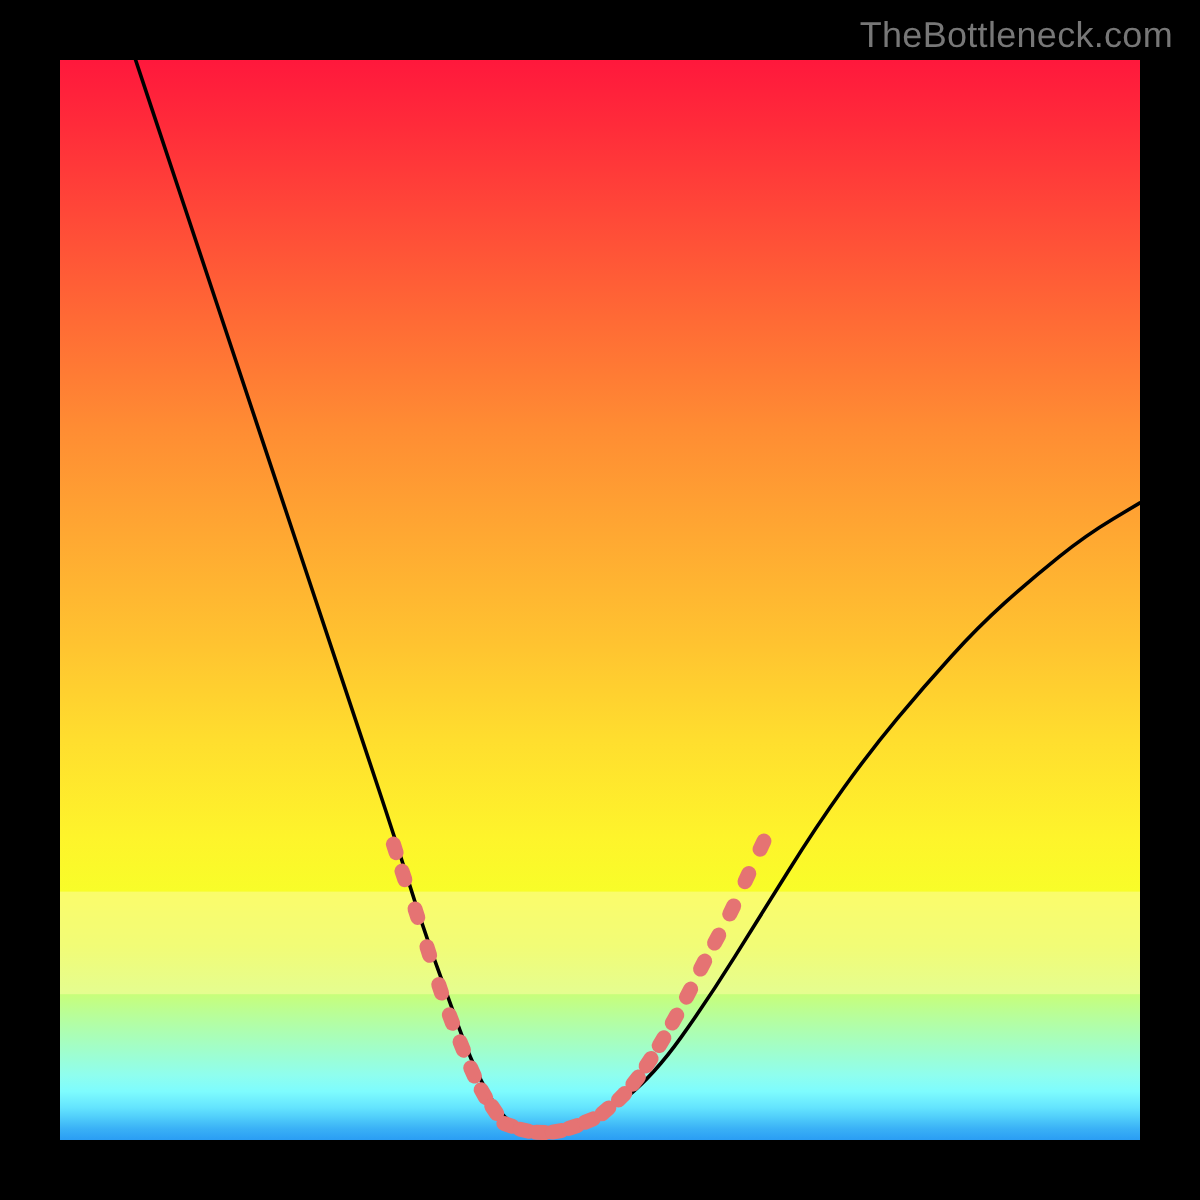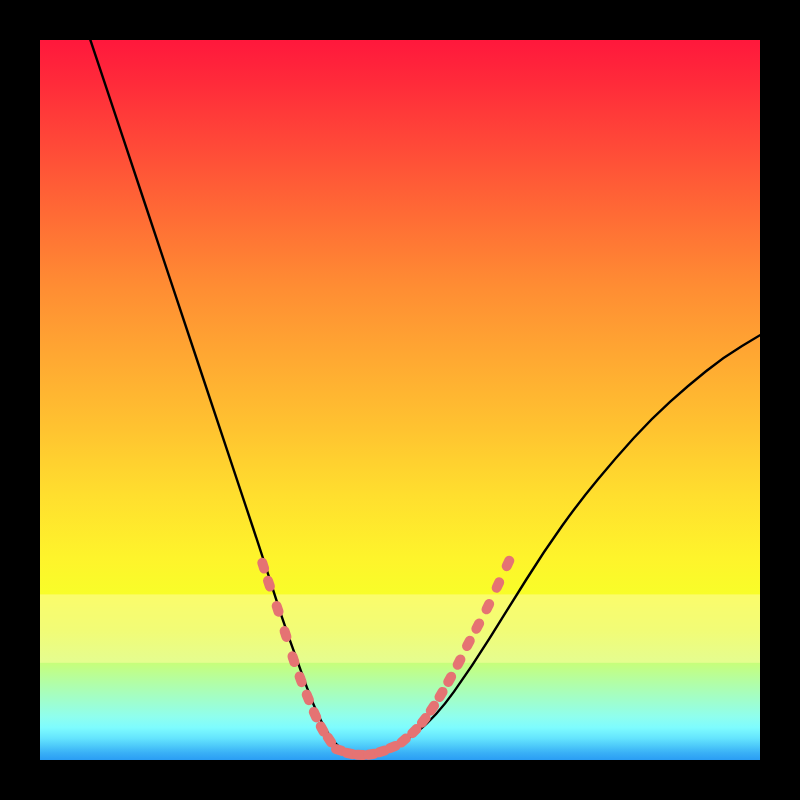--- a/index.html
+++ b/index.html
@@ -64,20 +64,21 @@
     left: 0;
     top: 0;
     width: 720px;
     height: 720px;
   }
 </style>
 </head>
 <body>
 
 <div class="frame">
+  <div class="watermark">TheBottleneck.com</div>
   <div class="plot">
     <svg class="overlay" viewBox="0 0 720 720" preserveAspectRatio="none">
       <g id="bands-layer">
           <rect x="0" y="554.4" width="720" height="68.39999999999998" fill="#fdfca2" opacity="0.55"></rect>
         </g>
       <g id="curve-layer">
           <path d="M 50.40 0.00 Q 50.40 0.00 61.20 32.40 Q 72.00 64.80 82.80 97.20 Q 93.60 129.60 104.40 162.00 Q 115.20 194.40 129.60 237.60 Q 144.00 280.80 158.40 324.00 Q 172.80 367.20 187.20 410.40 Q 201.60 453.60 212.40 486.00 Q 223.20 518.40 232.20 547.20 Q 241.20 576.00 250.20 601.20 Q 259.20 626.40 266.40 646.20 Q 273.60 666.00 280.80 680.40 Q 288.00 694.80 295.20 703.08 Q 302.40 711.36 313.20 713.16 Q 324.00 714.96 342.00 710.28 Q 360.00 705.60 378.00 691.20 Q 396.00 676.80 414.00 651.60 Q 432.00 626.40 450.00 597.60 Q 468.00 568.80 486.00 540.00 Q 504.00 511.20 522.00 486.00 Q 540.00 460.80 558.00 439.20 Q 576.00 417.60 594.00 397.80 Q 612.00 378.00 630.00 361.80 Q 648.00 345.60 666.00 331.20 Q 684.00 316.80 702.00 306.00 T 720.00 295.20" fill="none" stroke="#000000" stroke-width="2.4" stroke-linecap="round"></path>
         </g>
       <g id="markers-layer">
           <g transform="translate(223.20 525.60) rotate(72.26)">

